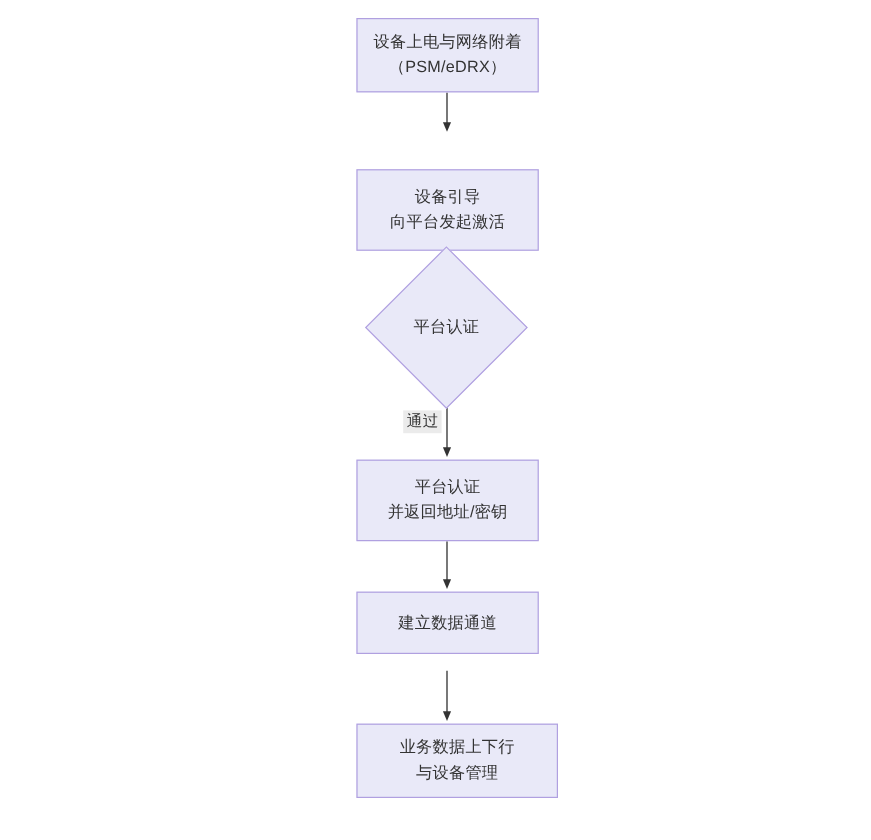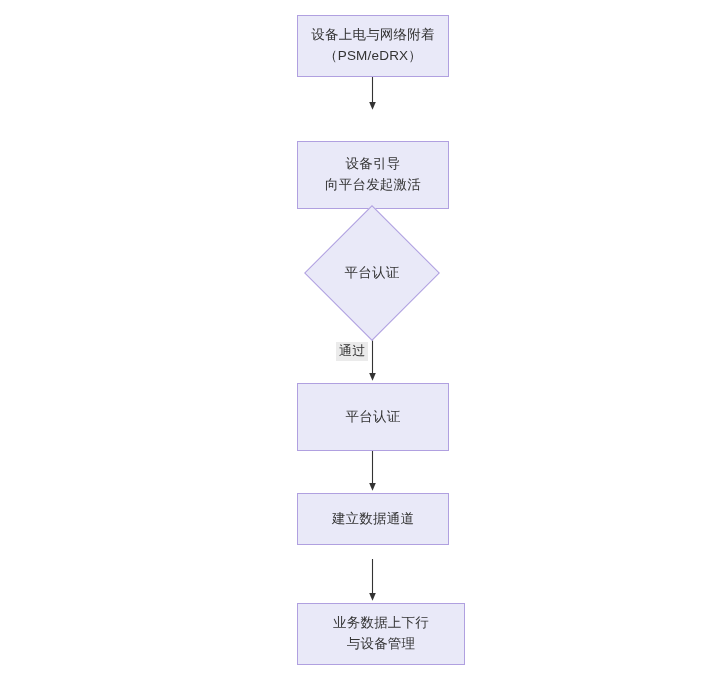--- a/index.html
+++ b/index.html
@@ -130,20 +130,21 @@
 
   <div class="node decision" style="left:324px; top:225px;">
     <span class="diamond-shape"></span>
     <span class="diamond-label">平台认证</span>
   </div>
 
   <div class="edge-label" style="left:336px; top:342px;">通过</div>
 
   <div class="node process" style="left:297px; top:383px; width:152px; height:68px;">
     <span class="line">平台认证</span>
+    <span class="line">并返回地址/密钥</span>
   </div>
 
   <div class="node process" style="left:297px; top:493px; width:152px; height:52px;">
     <span class="line">建立数据通道</span>
   </div>
 
   <div class="node process" style="left:297px; top:603px; width:168px; height:62px;">
     <span class="line">业务数据上下行</span>
     <span class="line">与设备管理</span>
   </div>

